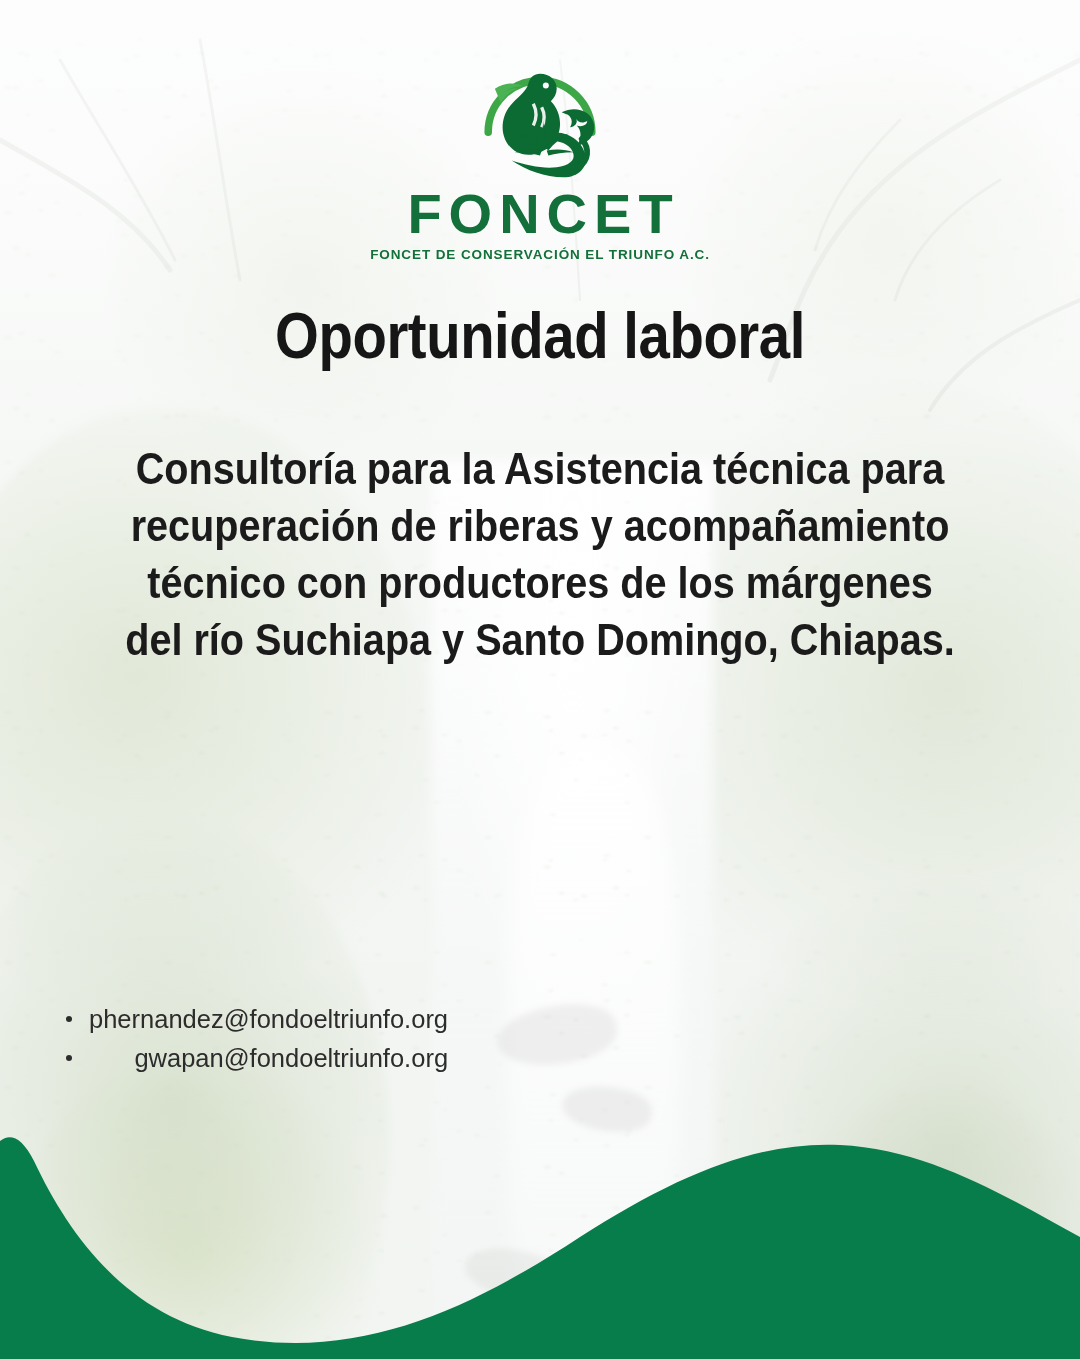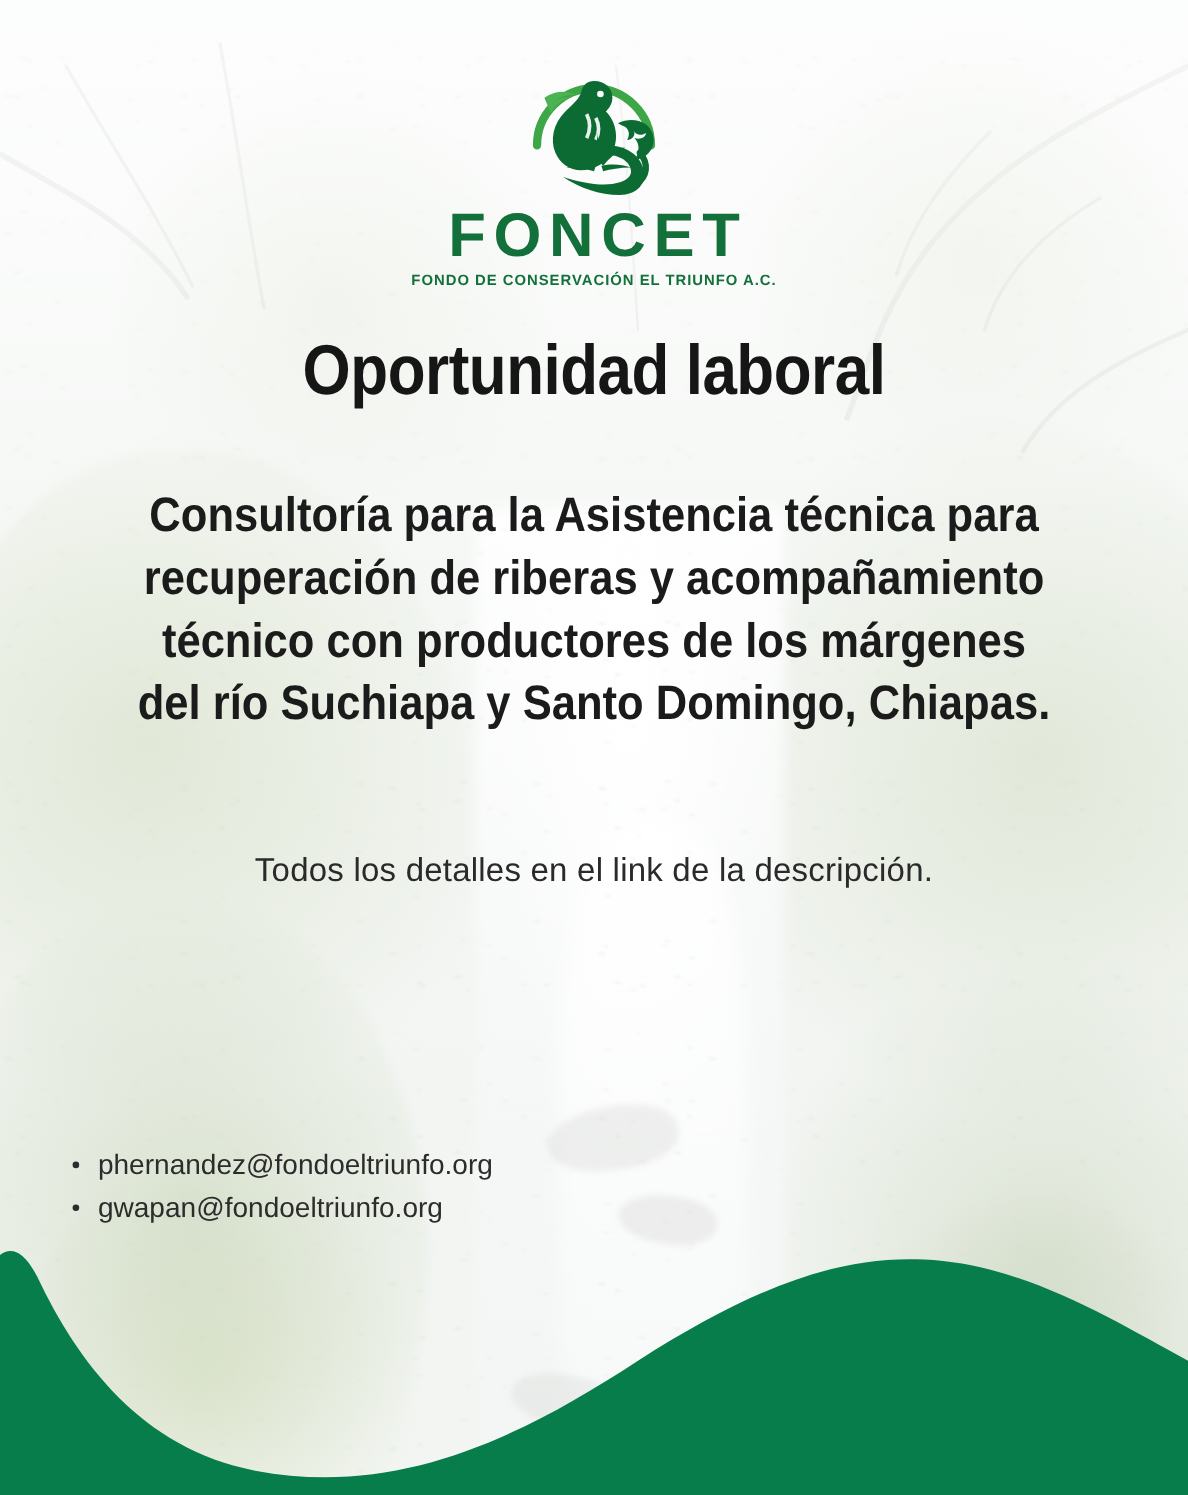--- a/index.html
+++ b/index.html
@@ -230,28 +230,29 @@
     font-weight: 400;
     color: #2c2c2c;
     line-height: 38px;
     letter-spacing: .1px;
   }
 
   
   .email-list {
     position: absolute;
     left: 57px;
-    top: 1040px;
+    top: 1000px;
     margin: 0;
     padding: 0;
     list-style: none;
     font-family: "Liberation Sans", sans-serif;
     font-size: 25.5px;
     color: #2c2c2c;
     line-height: 39px;
+    text-align: right;
   }
   .email-list li {
     position: relative;
     padding-left: 32px;
     white-space: nowrap;
   }
   .email-list li .dot {
     position: absolute;
     left: 9px;
     top: 16px;
@@ -356,33 +357,32 @@
                  C168,98 158,110 144,112
                  C150,104 150,94 144,88
                  C150,90 156,88 157,82
                  C152,86 146,85 143,80
                  C146,84 142,90 136,90
                  C140,84 138,76 130,74 Z" fill="#0B6B33"></path>
 
         <path d="M150,104 C160,116 158,130 146,138" fill="none" stroke="#0B6B33" stroke-width="7" stroke-linecap="round"></path>
       </svg>
       <div class="logo-word">FONCET</div>
-      <div class="logo-sub">FONDO DE CONSERVACIÓN EL TRIUNFO A.C.</div>
+      <div class="logo-sub">FONCET DE CONSERVACIÓN EL TRIUNFO A.C.</div>
     </div>
 
     <div class="headline">Oportunidad laboral</div>
 
     <div class="subhead">
       <span class="ln">Consultoría para la Asistencia técnica para</span>
       <span class="ln">recuperación de riberas y acompañamiento</span>
       <span class="ln">técnico con productores de los márgenes</span>
       <span class="ln">del río Suchiapa y Santo Domingo, Chiapas.</span>
     </div>
 
-    <div class="details-line">Todos los detalles en el link de la descripción.</div>
 
 
     <ul class="email-list">
       <li>
         <span class="dot"></span>
         <span>phernandez@fondoeltriunfo.org</span>
       </li>
       <li>
         <span class="dot"></span>
         <span>gwapan@fondoeltriunfo.org</span>

